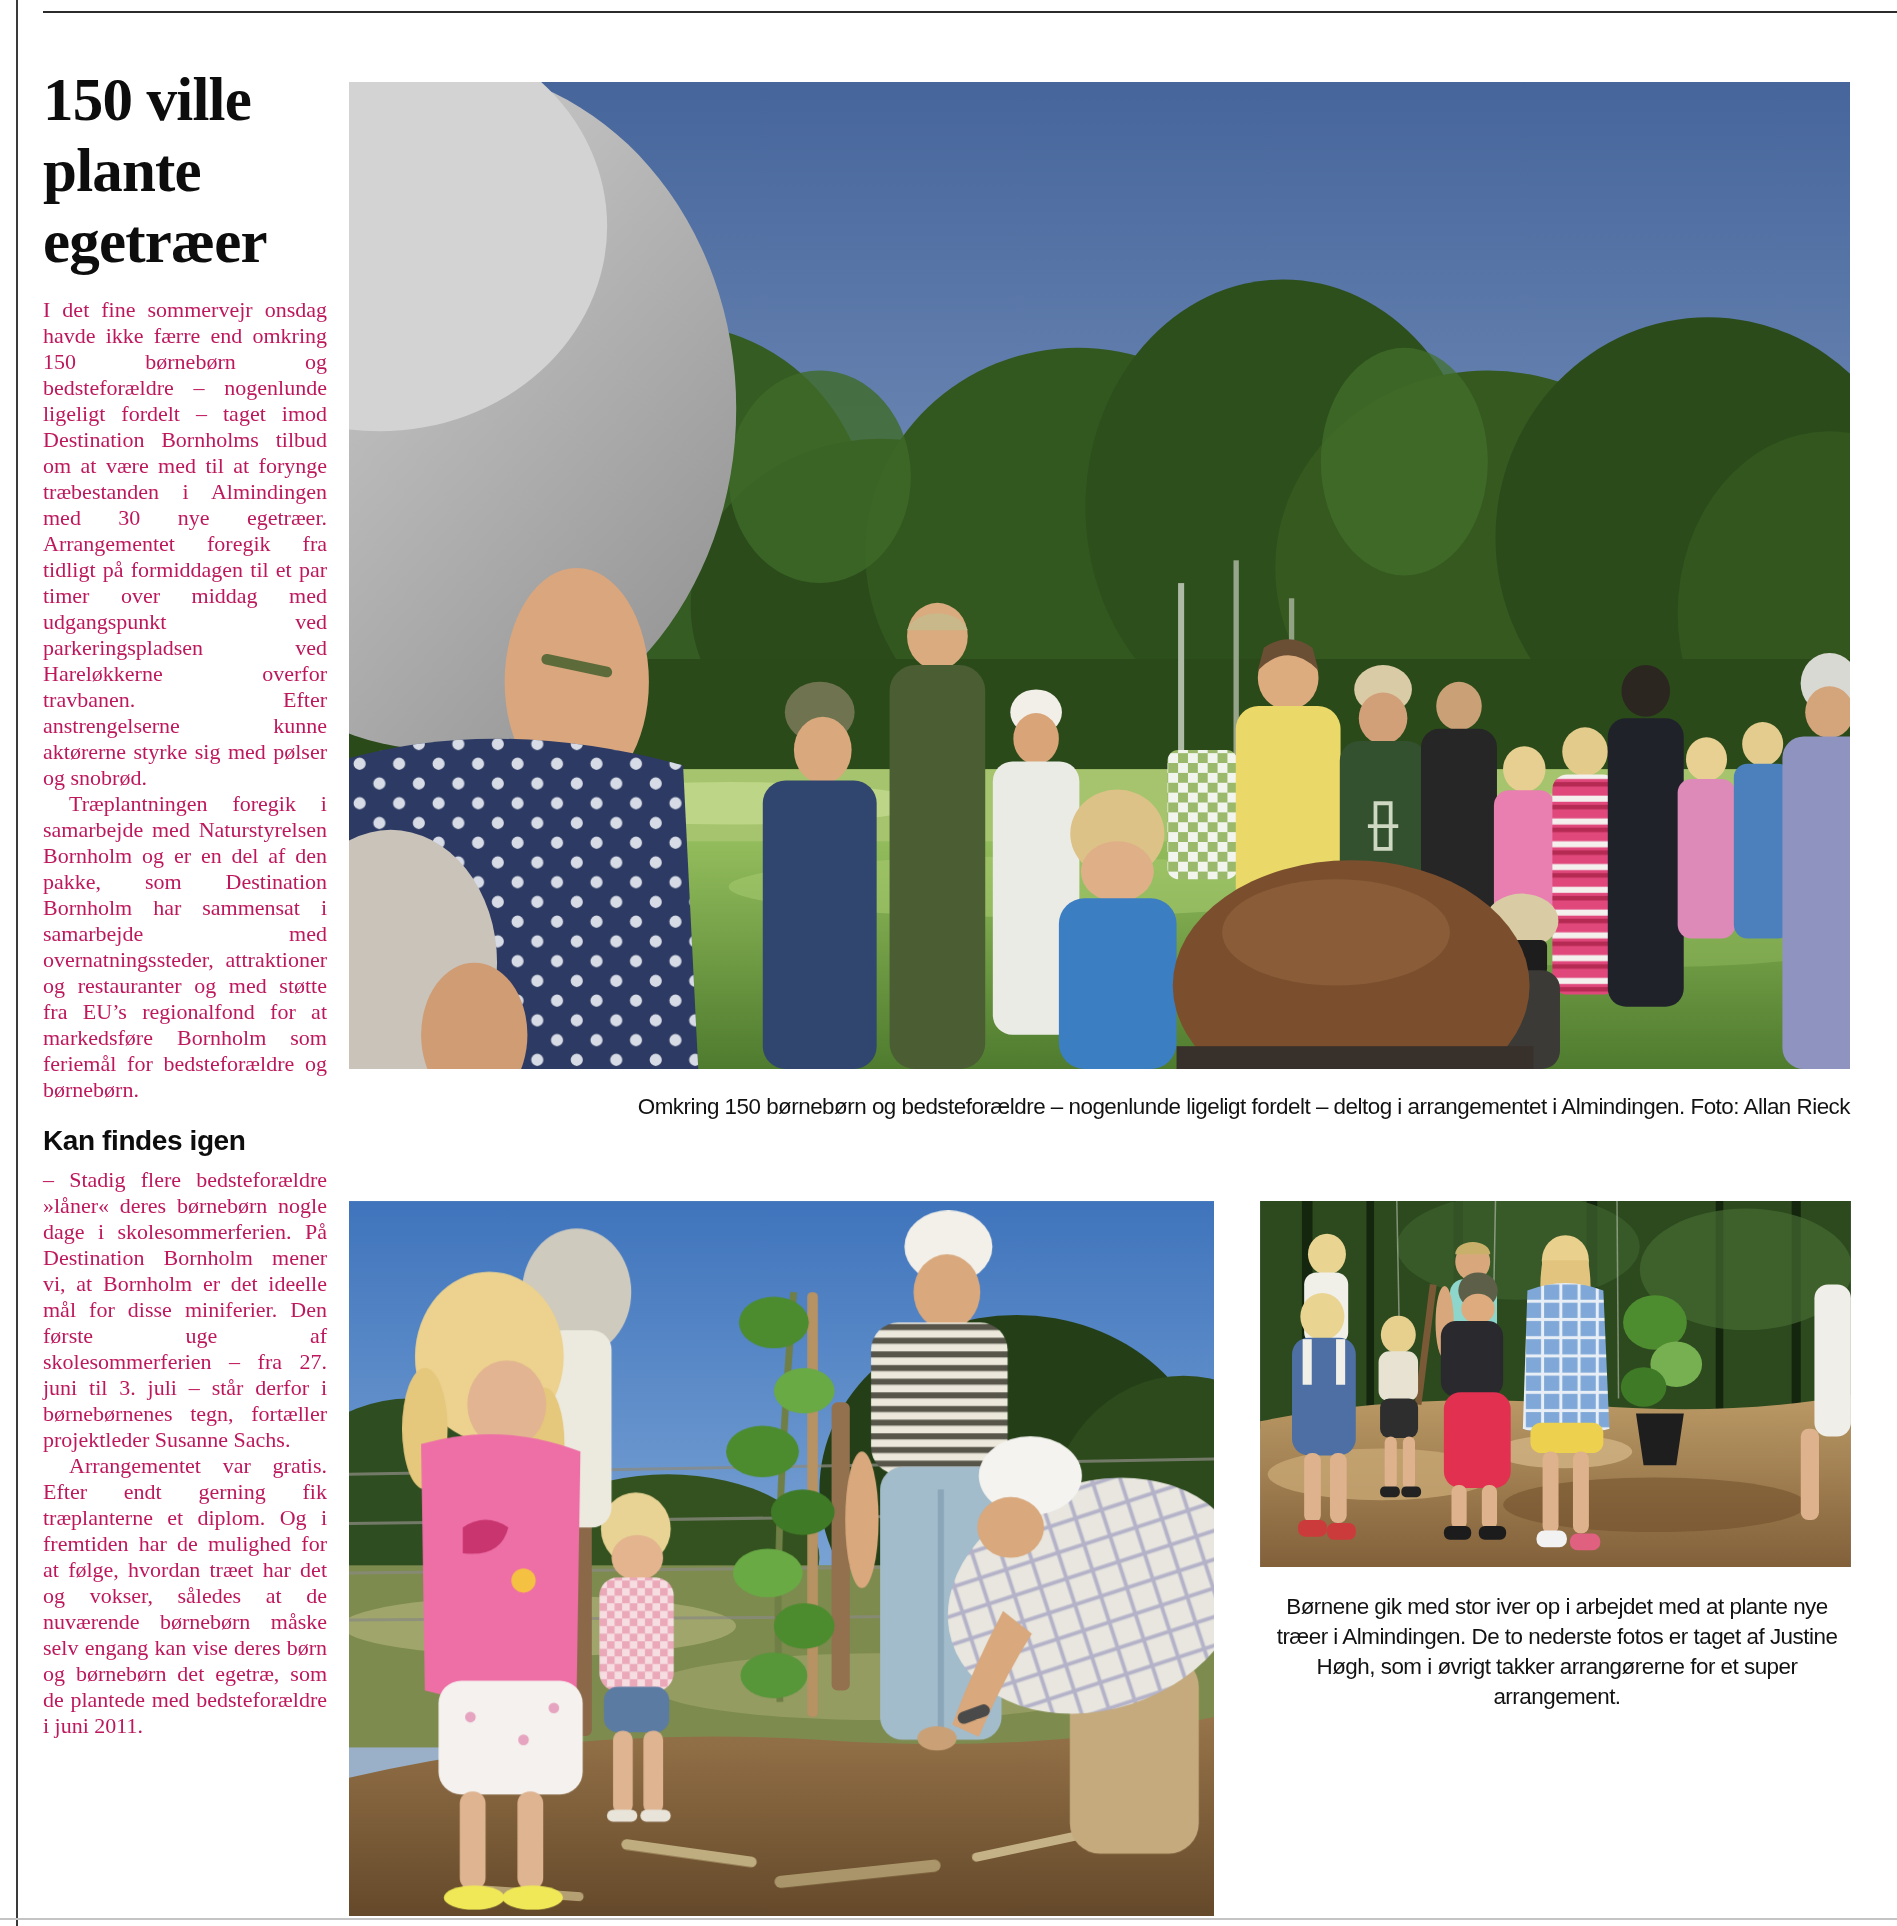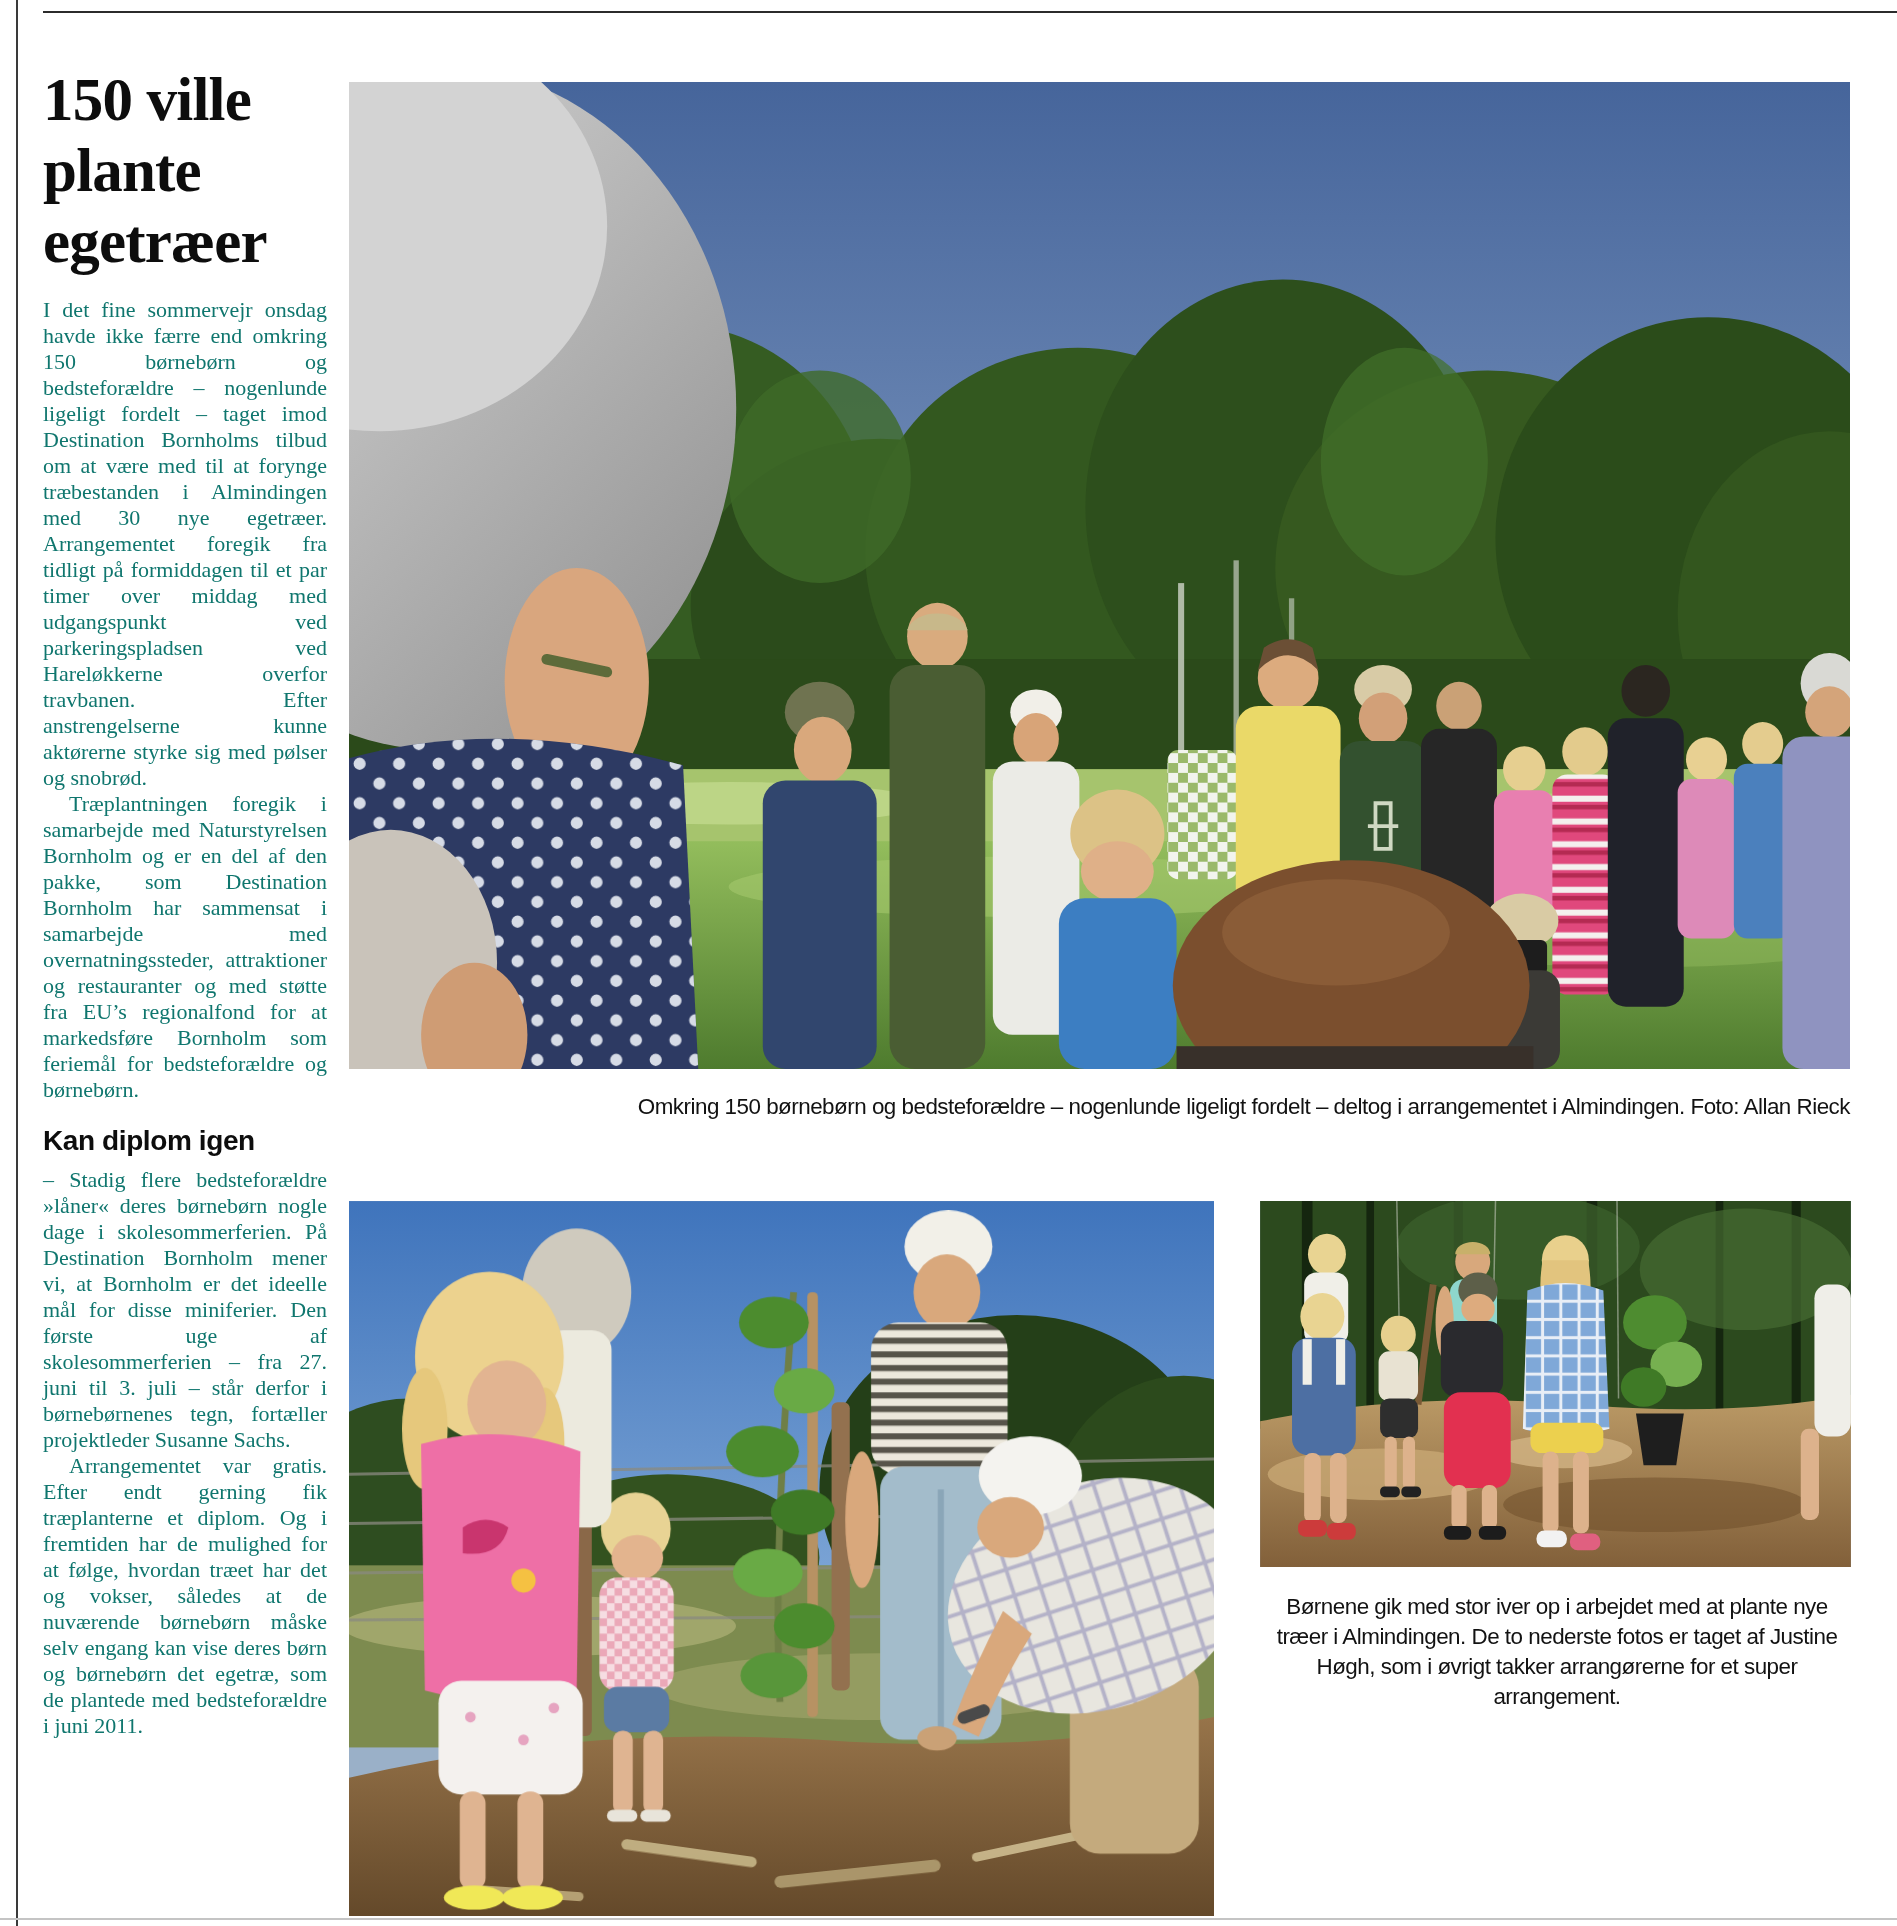--- a/index.html
+++ b/index.html
@@ -6,21 +6,21 @@
   .page{position:relative;width:1898px;height:1926px;background:#ffffff;overflow:hidden;
         font-family:"Liberation Serif",serif;color:#141414;}
   .rule-v{position:absolute;left:16px;top:0;width:2.3px;height:1926px;background:#3a3a3a;}
   .rule-top{position:absolute;left:43px;top:10.6px;width:1855px;height:2.3px;background:#2b2b2b;}
   .rule-bottom{position:absolute;left:0;top:1918px;width:1898px;height:1.5px;background:#c4c4c4;}
 
   .col{position:absolute;left:43px;top:0;width:284px;}
   .headline{margin:64px 0 20px 0;font:700 61px/71px "Liberation Serif",serif;
             letter-spacing:-0.8px;color:#0d0d0d;}
   .body-p{margin:0;font:22px/26px "Liberation Serif",serif;text-align:justify;
-          hyphens:auto;-webkit-hyphens:auto;color:#0f766e;}
+          hyphens:auto;-webkit-hyphens:auto;color:#be185d;}
   .indent{text-indent:26px;font-family:Liberation Serif, serif;}
   .subhead{margin:23px 0 10.6px 0;font:700 28px/30px "Liberation Sans",sans-serif;
            letter-spacing:-0.4px;color:#0d0d0d;}
 
   .photo{position:absolute;margin:0;padding:0;overflow:hidden;background:#9ab0c8;}
   .photo svg{display:block;}
   .main-photo{left:349px;top:82px;width:1501px;height:987px;}
   .photo-bl{left:349px;top:1201px;width:865px;height:715px;}
   .photo-br{left:1260px;top:1201px;width:591px;height:366px;}
 
@@ -34,21 +34,21 @@
 
 <div class="page">
 
   <div class="rule-v"></div>
   <div class="rule-top"></div>
 
   <aside class="col">
     <h1 class="headline">150 ville plante egetræer</h1>
     <p class="body-p">I det fine sommervejr onsdag havde ikke færre end omkring 150 børnebørn og bedsteforældre – nogenlunde ligeligt fordelt – taget imod Destination Bornholms tilbud om at være med til at forynge træbestanden i Almindingen med 30 nye egetræer. Arrangementet foregik fra tidligt på formiddagen til et par timer over middag med udgangspunkt ved parkeringspladsen ved Hareløkkerne overfor travbanen. Efter anstrengelserne kunne aktørerne styrke sig med pølser og snobrød.</p>
     <p class="body-p indent">Træplantningen foregik i samarbejde med Naturstyrelsen Bornholm og er en del af den pakke, som Destination Bornholm har sammensat i samarbejde med overnatningssteder, attraktioner og restauranter og med støtte fra EU’s regionalfond for at markedsføre Bornholm som feriemål for bedsteforældre og børnebørn.</p>
-    <h2 class="subhead">Kan diplom igen</h2>
+    <h2 class="subhead">Kan findes igen</h2>
     <p class="body-p">– Stadig flere bedsteforældre »låner« deres børnebørn nogle dage i skolesommerferien. På Destination Bornholm mener vi, at Bornholm er det ideelle mål for disse miniferier. Den første uge af skolesommerferien – fra 27. juni til 3. juli – står derfor i børnebørnenes tegn, fortæller projektleder Susanne Sachs.</p>
     <p class="body-p indent">Arrangementet var gratis. Efter endt gerning fik træplanterne et diplom. Og i fremtiden har de mulighed for at følge, hvordan træet har det og vokser, således at de nuværende børnebørn måske selv engang kan vise deres børn og børnebørn det egetræ, som de plantede med bedsteforældre i juni 2011.</p>
 
   </aside>
 
   <figure class="photo main-photo">
     <svg width="1501" height="987" viewBox="0 0 1977 1300" xmlns="http://www.w3.org/2000/svg">
       <defs>
         <linearGradient id="sky" x1="0" y1="0" x2="0" y2="1">
           <stop offset="0" stop-color="#46659b"></stop>

